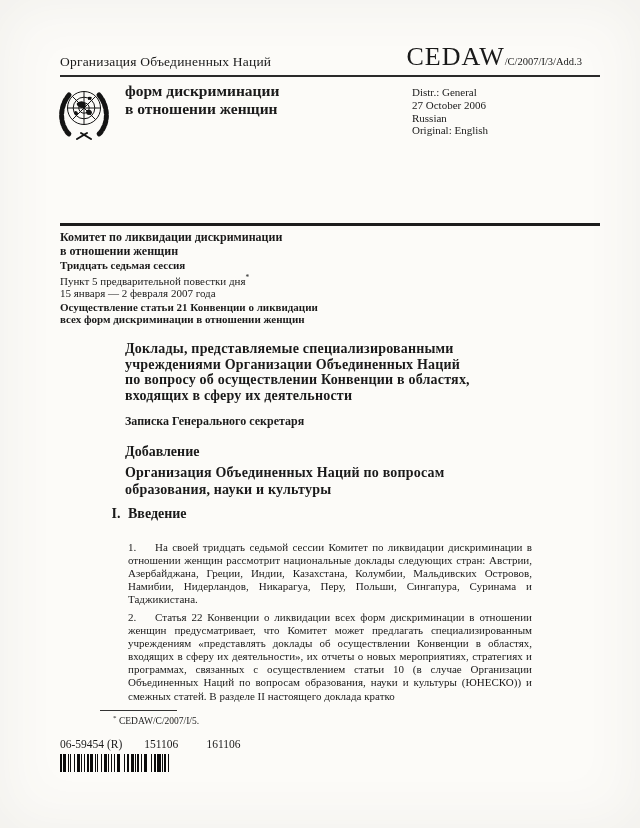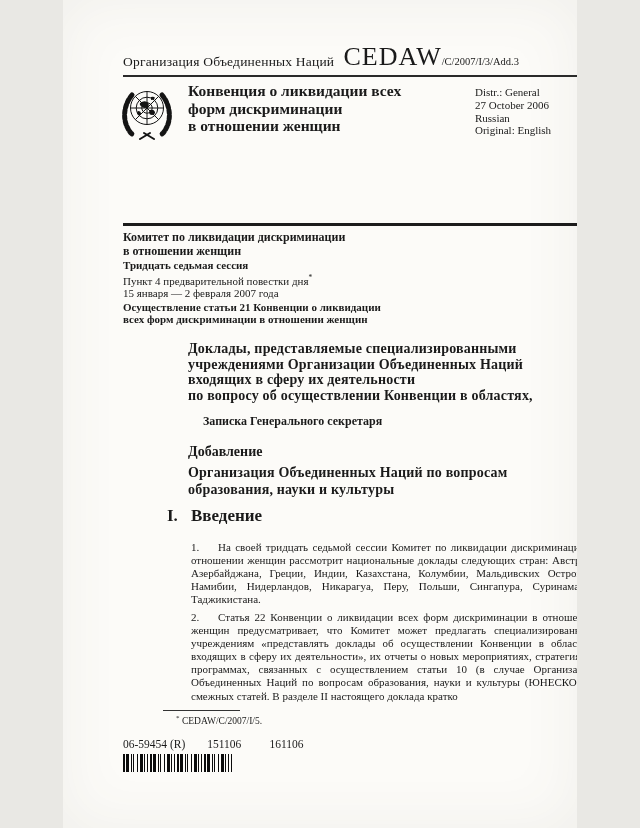--- a/index.html
+++ b/index.html
@@ -1,18 +1,18 @@
 <!DOCTYPE html>
 <html lang="ru"><head>
 <meta charset="utf-8">
 <style>
   html,body{margin:0;padding:0;background:#e9e8e4;}
   .page{
     position:relative;
-    width:514px;height:828px;
+    width:640px;height:828px;
     margin:0 auto;
     background:#fcfbf8;
     box-shadow:inset 0 0 60px rgba(90,85,70,.07);
     font-family:"Liberation Serif","DejaVu Serif",serif;
     color:#1a1a1a;
     overflow:hidden;
   }
   .abs{position:absolute;}
   
   .org-name{left:60px;top:54px;font-size:13.5px;letter-spacing:.2px;}
@@ -27,25 +27,25 @@
   
   .rule-mid{left:60px;top:223px;width:540px;height:2.5px;background:#1c1c1c;}
   
   .session-block{left:60px;top:231px;font-size:11px;line-height:12.6px;}
   .session-block .committee{font-weight:bold;font-size:12px;line-height:13.6px;}
   .session-block .bold{font-weight:bold;}
   .session-block sup{font-size:7.5px;}
   .sp-before{margin-top:1px;}
   
   .main-title{left:125px;top:341px;font-weight:bold;font-size:14px;line-height:15.6px;letter-spacing:.2px;}
-  .note-sg{left:125px;top:414px;font-weight:bold;font-size:12px;margin-left:15px;}
+  .note-sg{left:125px;top:414px;font-weight:bold;font-size:12px;}
   .addendum{left:125px;top:444px;font-weight:bold;font-size:14px;}
   .org-title{left:125px;top:465px;font-weight:bold;font-size:14px;line-height:16.5px;letter-spacing:.2px;}
   
-  .section-head{left:104px;top:506px;font-weight:bold;font-size:17px;}
+  .section-head{left:104px;top:506px;font-weight:bold;font-size:14px;text-align:center;}
   .section-head .num{display:inline-block;width:24px;}
   
   .para{left:128px;width:404px;font-size:11px;line-height:13.1px;text-align:justify;}
   .para-1{top:541px;}
   .para-2{top:611px;}
   .pnum{display:inline-block;width:27px;}
   
   .footnote-rule{left:100px;top:710px;width:77px;height:1px;background:#333;}
   .footnote{left:113px;top:714px;font-size:9.5px;}
   .footnote sup{font-size:7px;}
@@ -90,48 +90,47 @@
       <g stroke="#141414" fill="none" stroke-linecap="round">
         <path d="M12 12 C2 24 2 42 13 52" stroke-width="5" stroke-dasharray="3.2 2.4"></path>
         <path d="M42 12 C52 24 52 42 41 52" stroke-width="5" stroke-dasharray="3.2 2.4"></path>
         <path d="M20 56 L30 50" stroke-width="2"></path>
         <path d="M34 56 L24 50" stroke-width="2"></path>
       </g>
     </svg>
   </div>
 
   <div class="abs banner-title">
-    <div>Конвенция о ликвидации всех</div>
     <div>форм дискриминации</div>
     <div>в отношении женщин</div>
   </div>
   <div class="abs distr-block">
     <div>Distr.: General</div>
     <div>27 October 2006</div>
     <div>Russian</div>
     <div>Original: English</div>
   </div>
 
   <div class="abs rule-mid"></div>
 
   <div class="abs session-block">
     <div class="committee">Комитет по ликвидации дискриминации</div>
     <div class="committee">в отношении женщин</div>
     <div class="bold sp-before">Тридцать седьмая сессия</div>
-    <div><span>Пункт 4 предварительной повестки дня</span><sup>*</sup></div>
+    <div><span>Пункт 5 предварительной повестки дня</span><sup>*</sup></div>
     <div>15 января — 2 февраля 2007 года</div>
     <div class="bold sp-before">Осуществление статьи 21 Конвенции о ликвидации</div>
     <div class="bold">всех форм дискриминации в отношении женщин</div>
   </div>
 
   <div class="abs main-title">
     <div>Доклады, представляемые специализированными</div>
     <div>учреждениями Организации Объединенных Наций</div>
+    <div>по вопросу об осуществлении Конвенции в областях,</div>
     <div>входящих в сферу их деятельности</div>
-    <div>по вопросу об осуществлении Конвенции в областях,</div>
   </div>
   <div class="abs note-sg">Записка Генерального секретаря</div>
   <div class="abs addendum">Добавление</div>
   <div class="abs org-title">
     <div>Организация Объединенных Наций по вопросам</div>
     <div>образования, науки и культуры</div>
   </div>
 
   <div class="abs section-head"><span class="num">I.</span><span>Введение</span></div>
 

